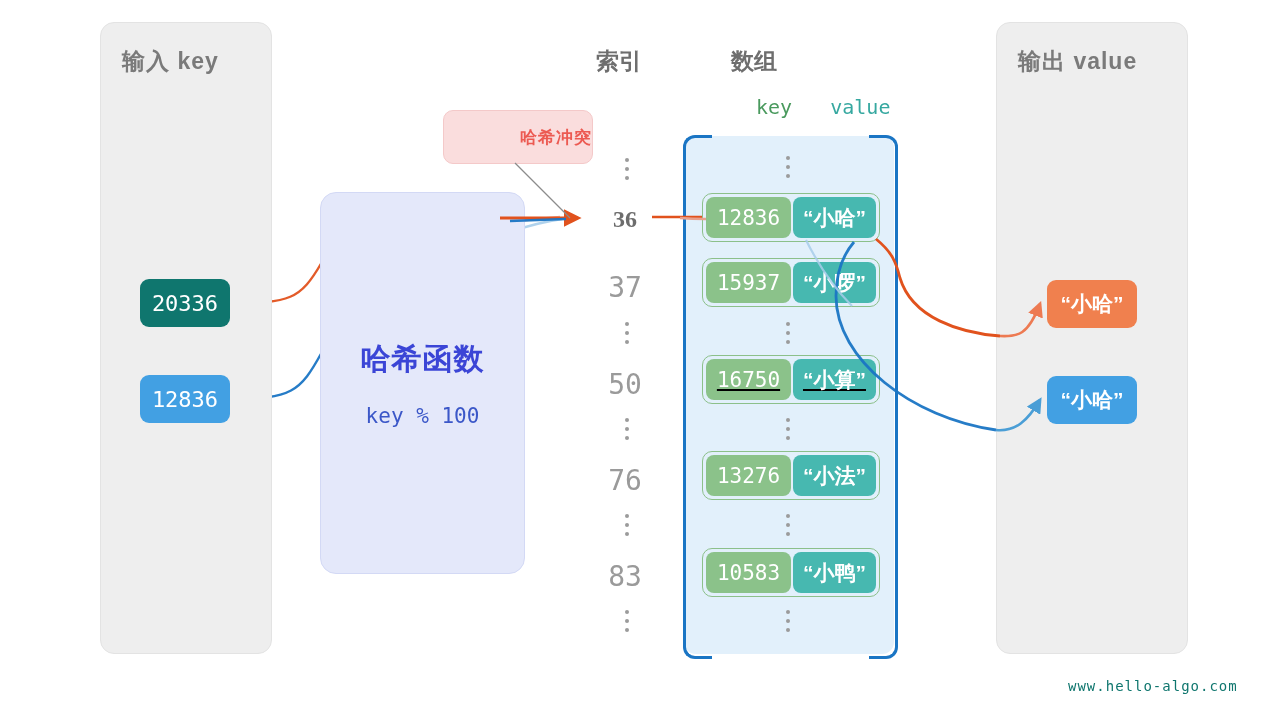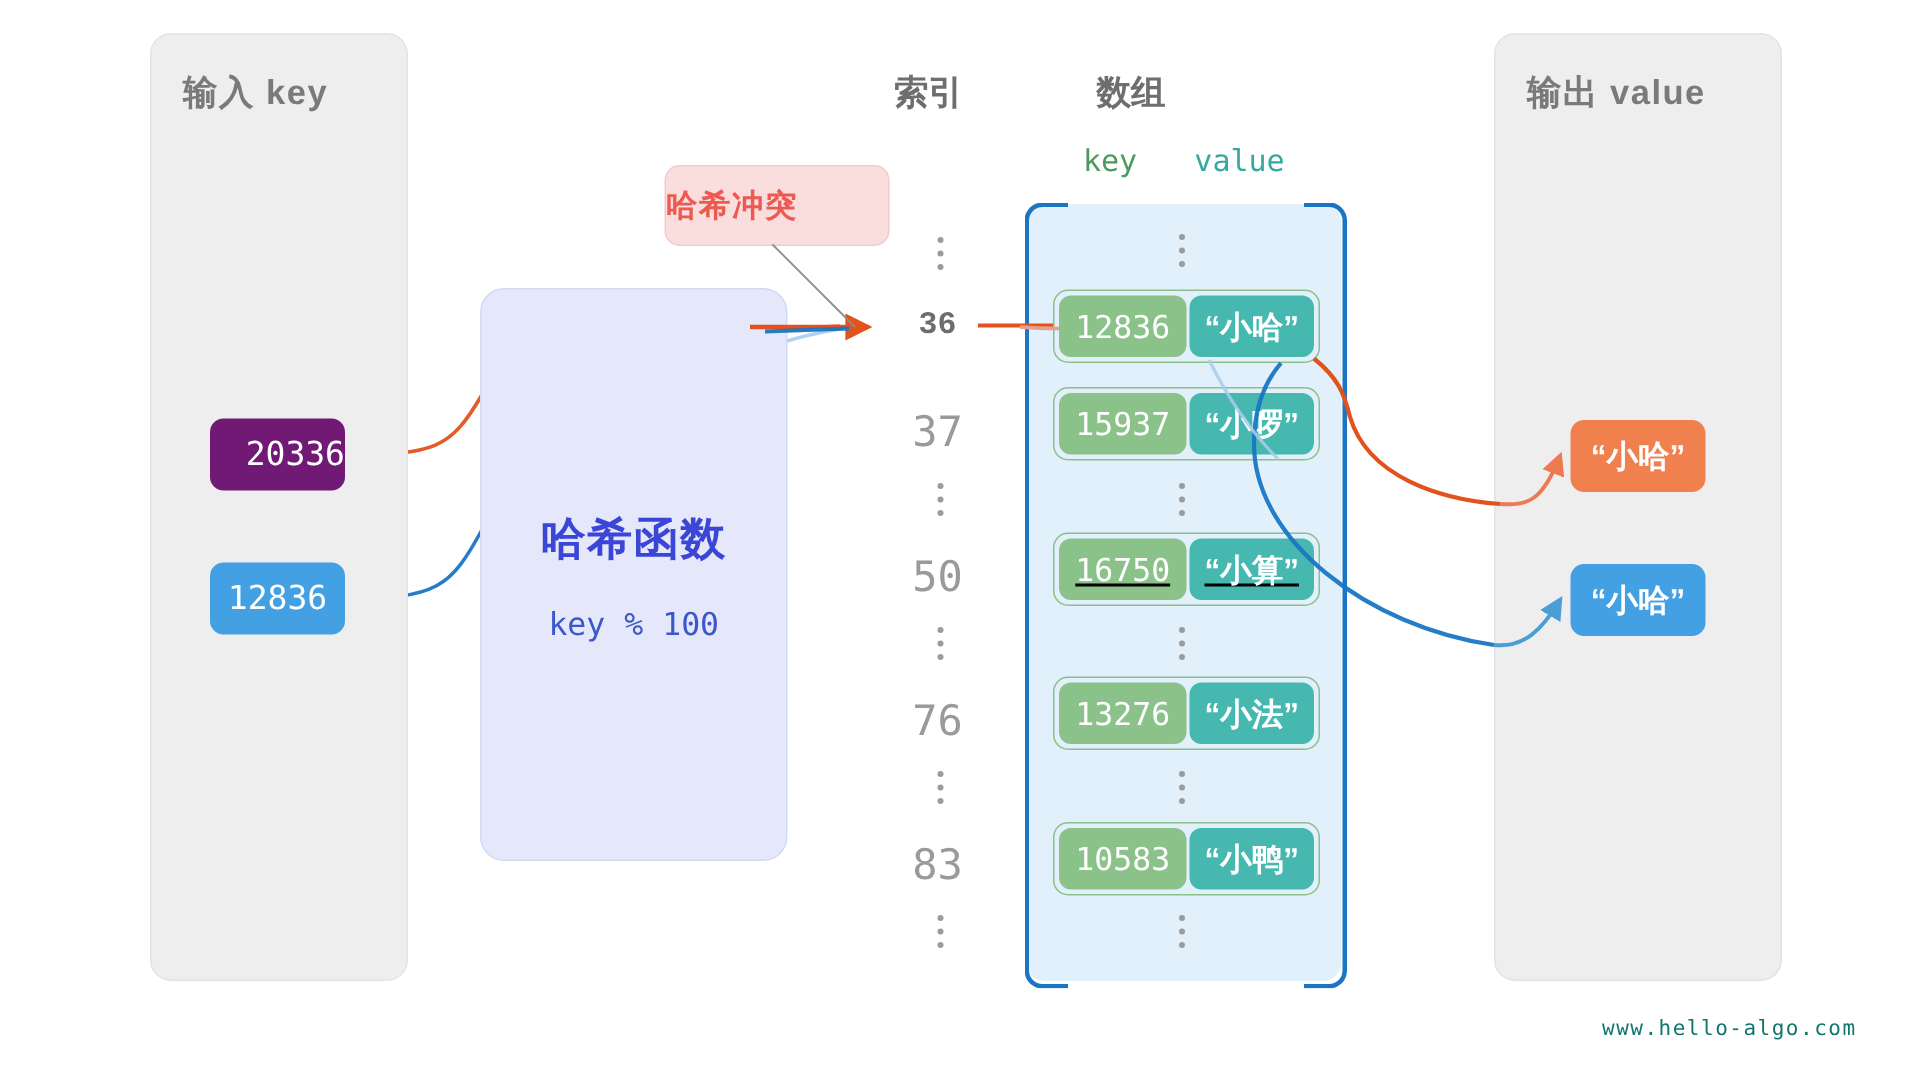--- a/index.html
+++ b/index.html
@@ -51,22 +51,22 @@
     width:58px;
     text-align:center;
     font-family:"DejaVu Sans Mono","Liberation Mono",monospace;
     font-size:28px;
     color:#9a9a9a;
     white-space:nowrap;
   }
   .idx.hl{
     color:#6d6d6d;
     font-weight:bold;
-    font-family:Liberation Mono, monospace;
-    font-size:21px;
+    font-family:Liberation Serif, serif;
+    font-size:24px;
   }
   .vdots{
     position:absolute;
     width:14px;height:22px;
     display:flex;flex-direction:column;
     align-items:center;justify-content:space-between;
   }
   .vdots i{
     display:block;width:4px;height:4px;border-radius:50%;
     background:#9b9b9b;
@@ -152,23 +152,23 @@
     font-weight:bold;
     font-size:21px;
   }
 
   
   .callout{
     position:absolute;
     background:#fadddd;
     border:1px solid #f4c9c9;
     border-radius:10px;
-    display:flex;align-items:center;justify-content:flex-start;
+    display:flex;align-items:center;justify-content:flex-end;
     color:#ec5a52;
-    font-size:21px;font-weight:bold;
+    font-size:17px;font-weight:bold;
     letter-spacing:1px;
   }
 
   
   .watermark{
     position:absolute;
     font-family:"DejaVu Sans Mono","Liberation Mono",monospace;
     font-size:14px;
     color:#0f766e;
     letter-spacing:1px;
@@ -198,39 +198,39 @@
     <path d="M322,262 C400,232 500,222 560,217" fill="none" stroke="#e8a08c" stroke-width="2.4" opacity="0.85"></path>
 
     <path d="M322,352 C392,272 500,228 562,219" fill="none" stroke="#a7cdea" stroke-width="2.4" opacity="0.9"></path>
   </svg>
 
   <div class="layer-content">
 
     <div class="panel" style="left:100px;top:22px;width:170px;height:630px;"></div>
     <div class="panel-title" style="left:122px;top:46px;width:130px;">输入 key</div>
 
-    <div class="chip" style="left:140px;top:279px;width:90px;height:48px;background:#701a75;justify-content:flex-end;">
+    <div class="chip" style="left:140px;top:279px;width:90px;height:48px;background:#0f766e;">
       <span>20336</span>
     </div>
     <div class="chip" style="left:140px;top:375px;width:90px;height:48px;background:#42a0e3;">
       <span>12836</span>
     </div>
 
     <div class="hashbox" style="left:320px;top:192px;width:203px;height:380px;">
       <div class="hash-title">哈希函数</div>
       <div class="hash-expr">key % 100</div>
     </div>
 
     <div class="callout" style="left:443px;top:110px;width:148px;height:52px;">
       <span>哈希冲突</span>
     </div>
 
     <div class="col-head" style="left:596px;top:46px;width:58px;">索引</div>
     <div class="col-head" style="left:731px;top:46px;width:112px;">数组</div>
-    <div class="kv-head" style="left:722px;top:95px;text-align:right;">
+    <div class="kv-head" style="left:756px;top:95px;text-align:right;">
       <span class="k">key</span>
       <span style="display:inline-block;width:14px;"></span>
       <span class="v">value</span>
     </div>
 
     <div class="vdots" style="left:620px;top:158px;">
       <i></i>
         <i></i>
         <i></i>
       </div>

